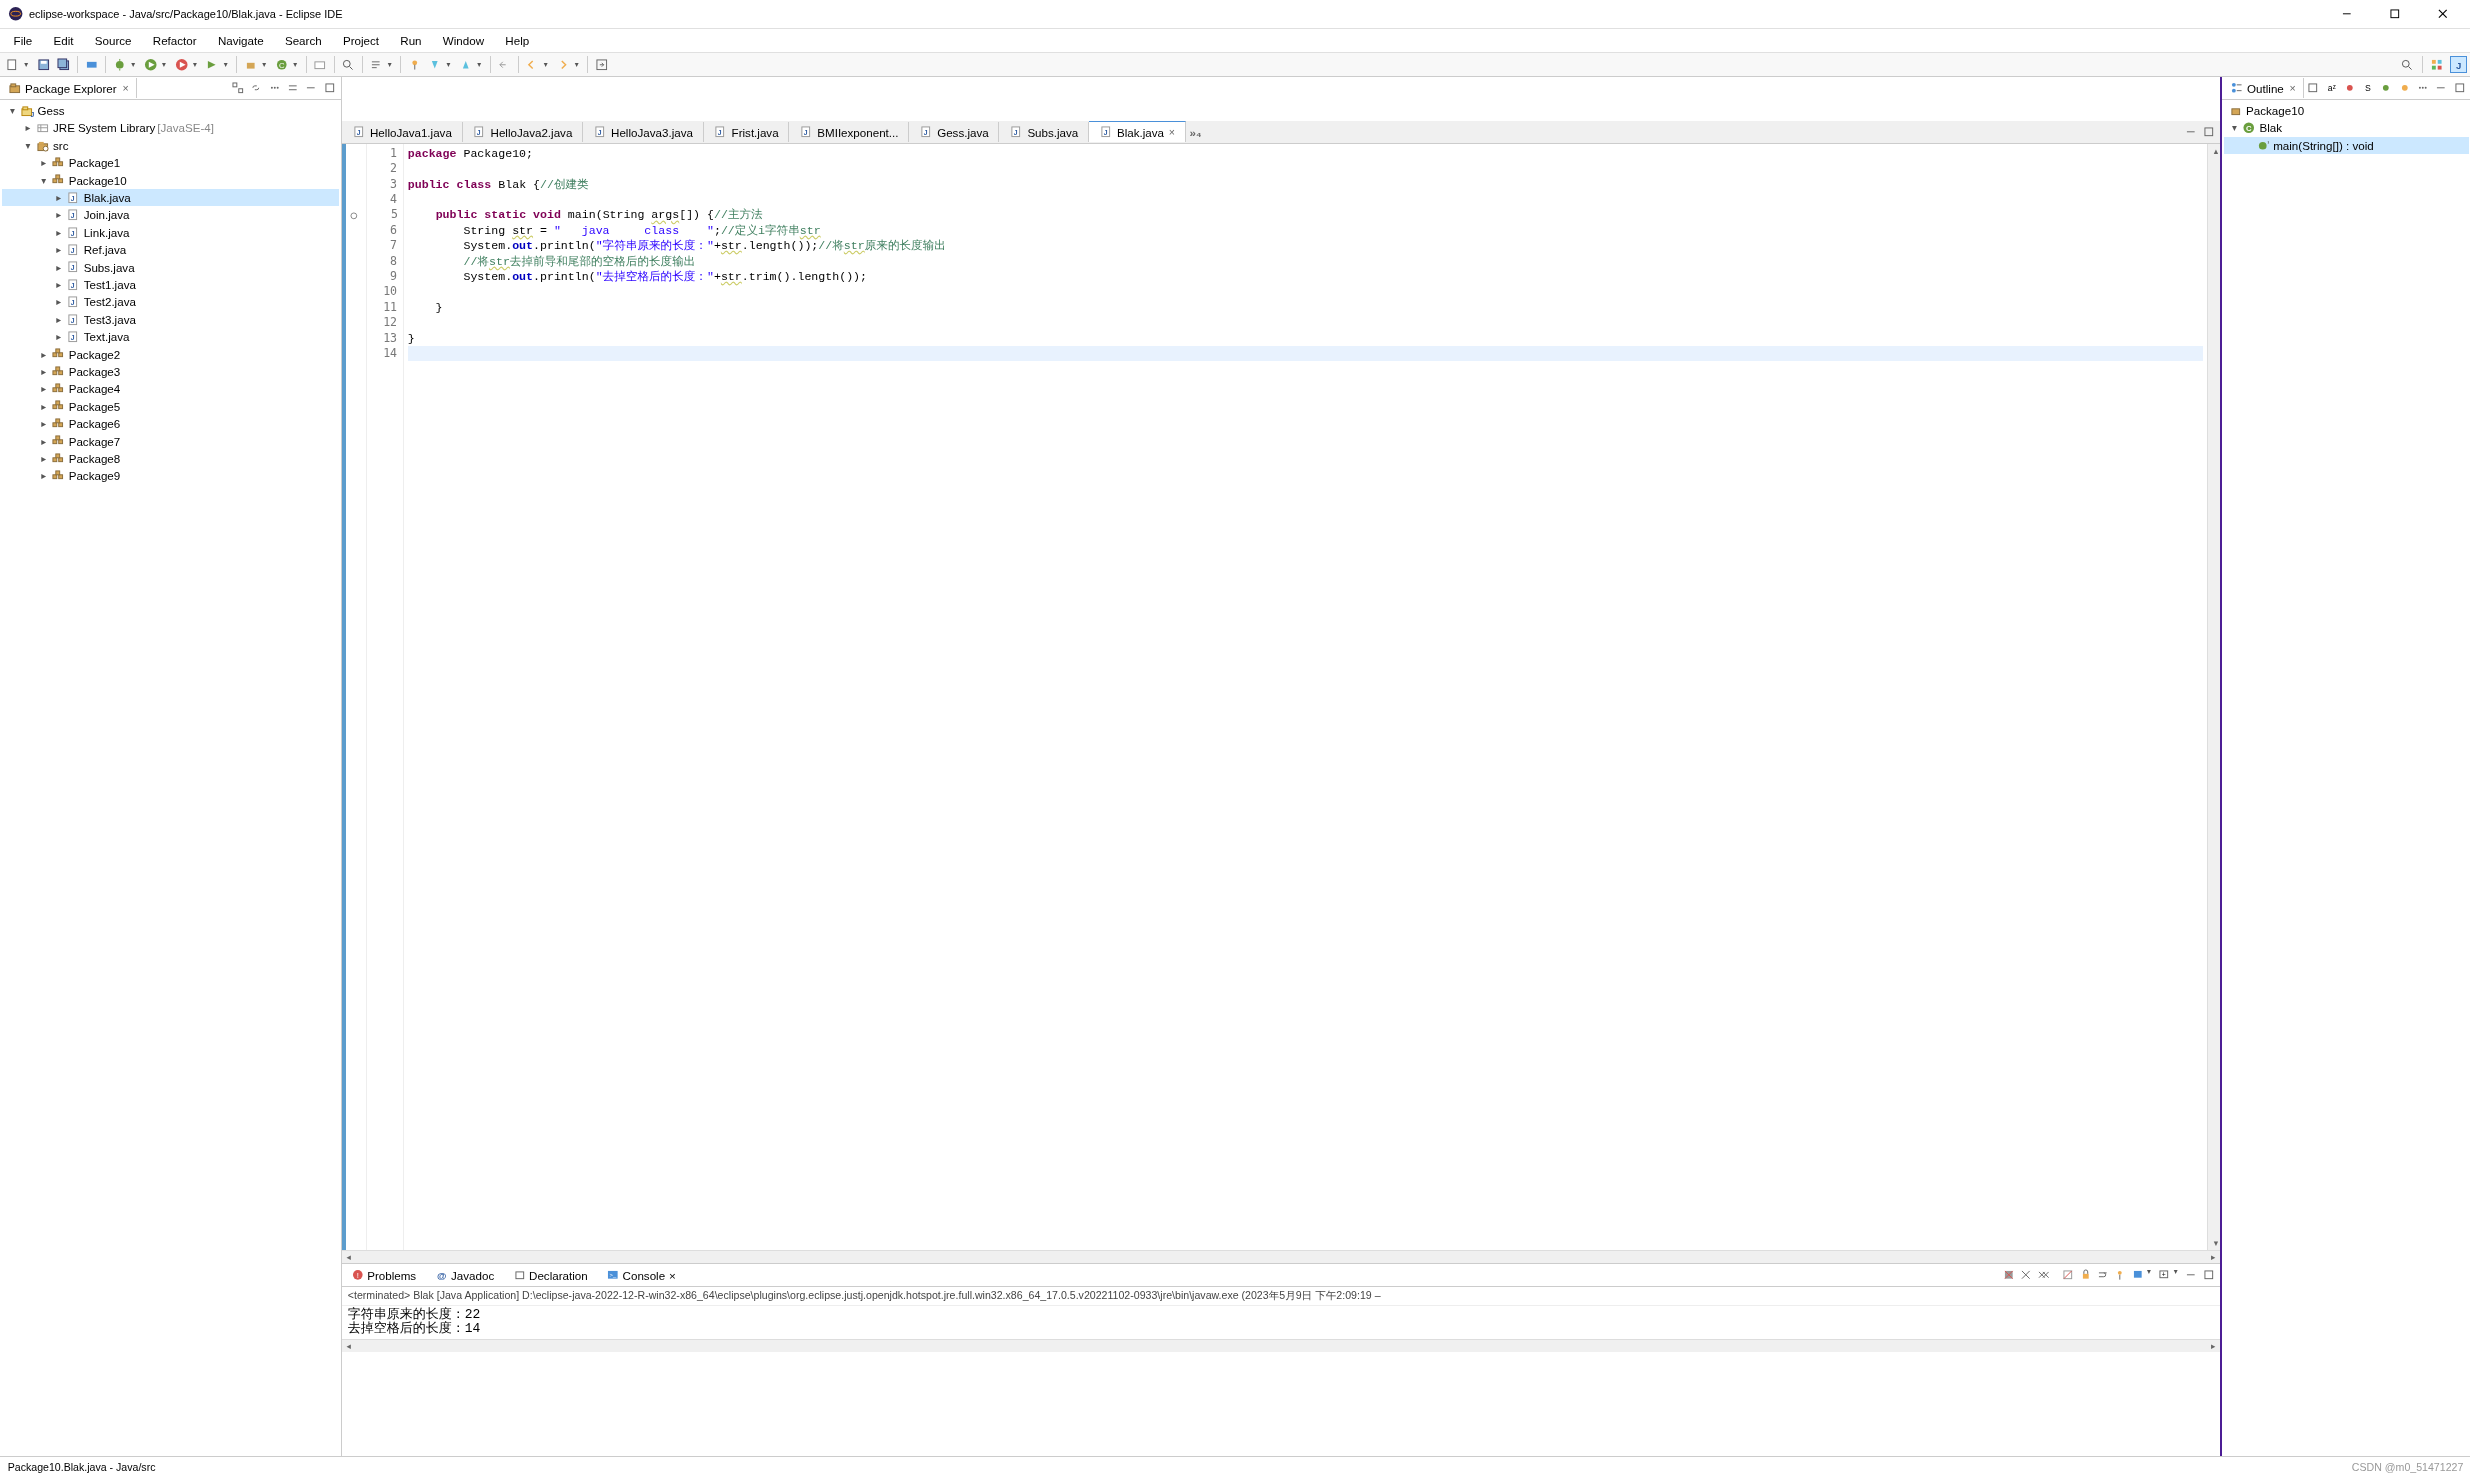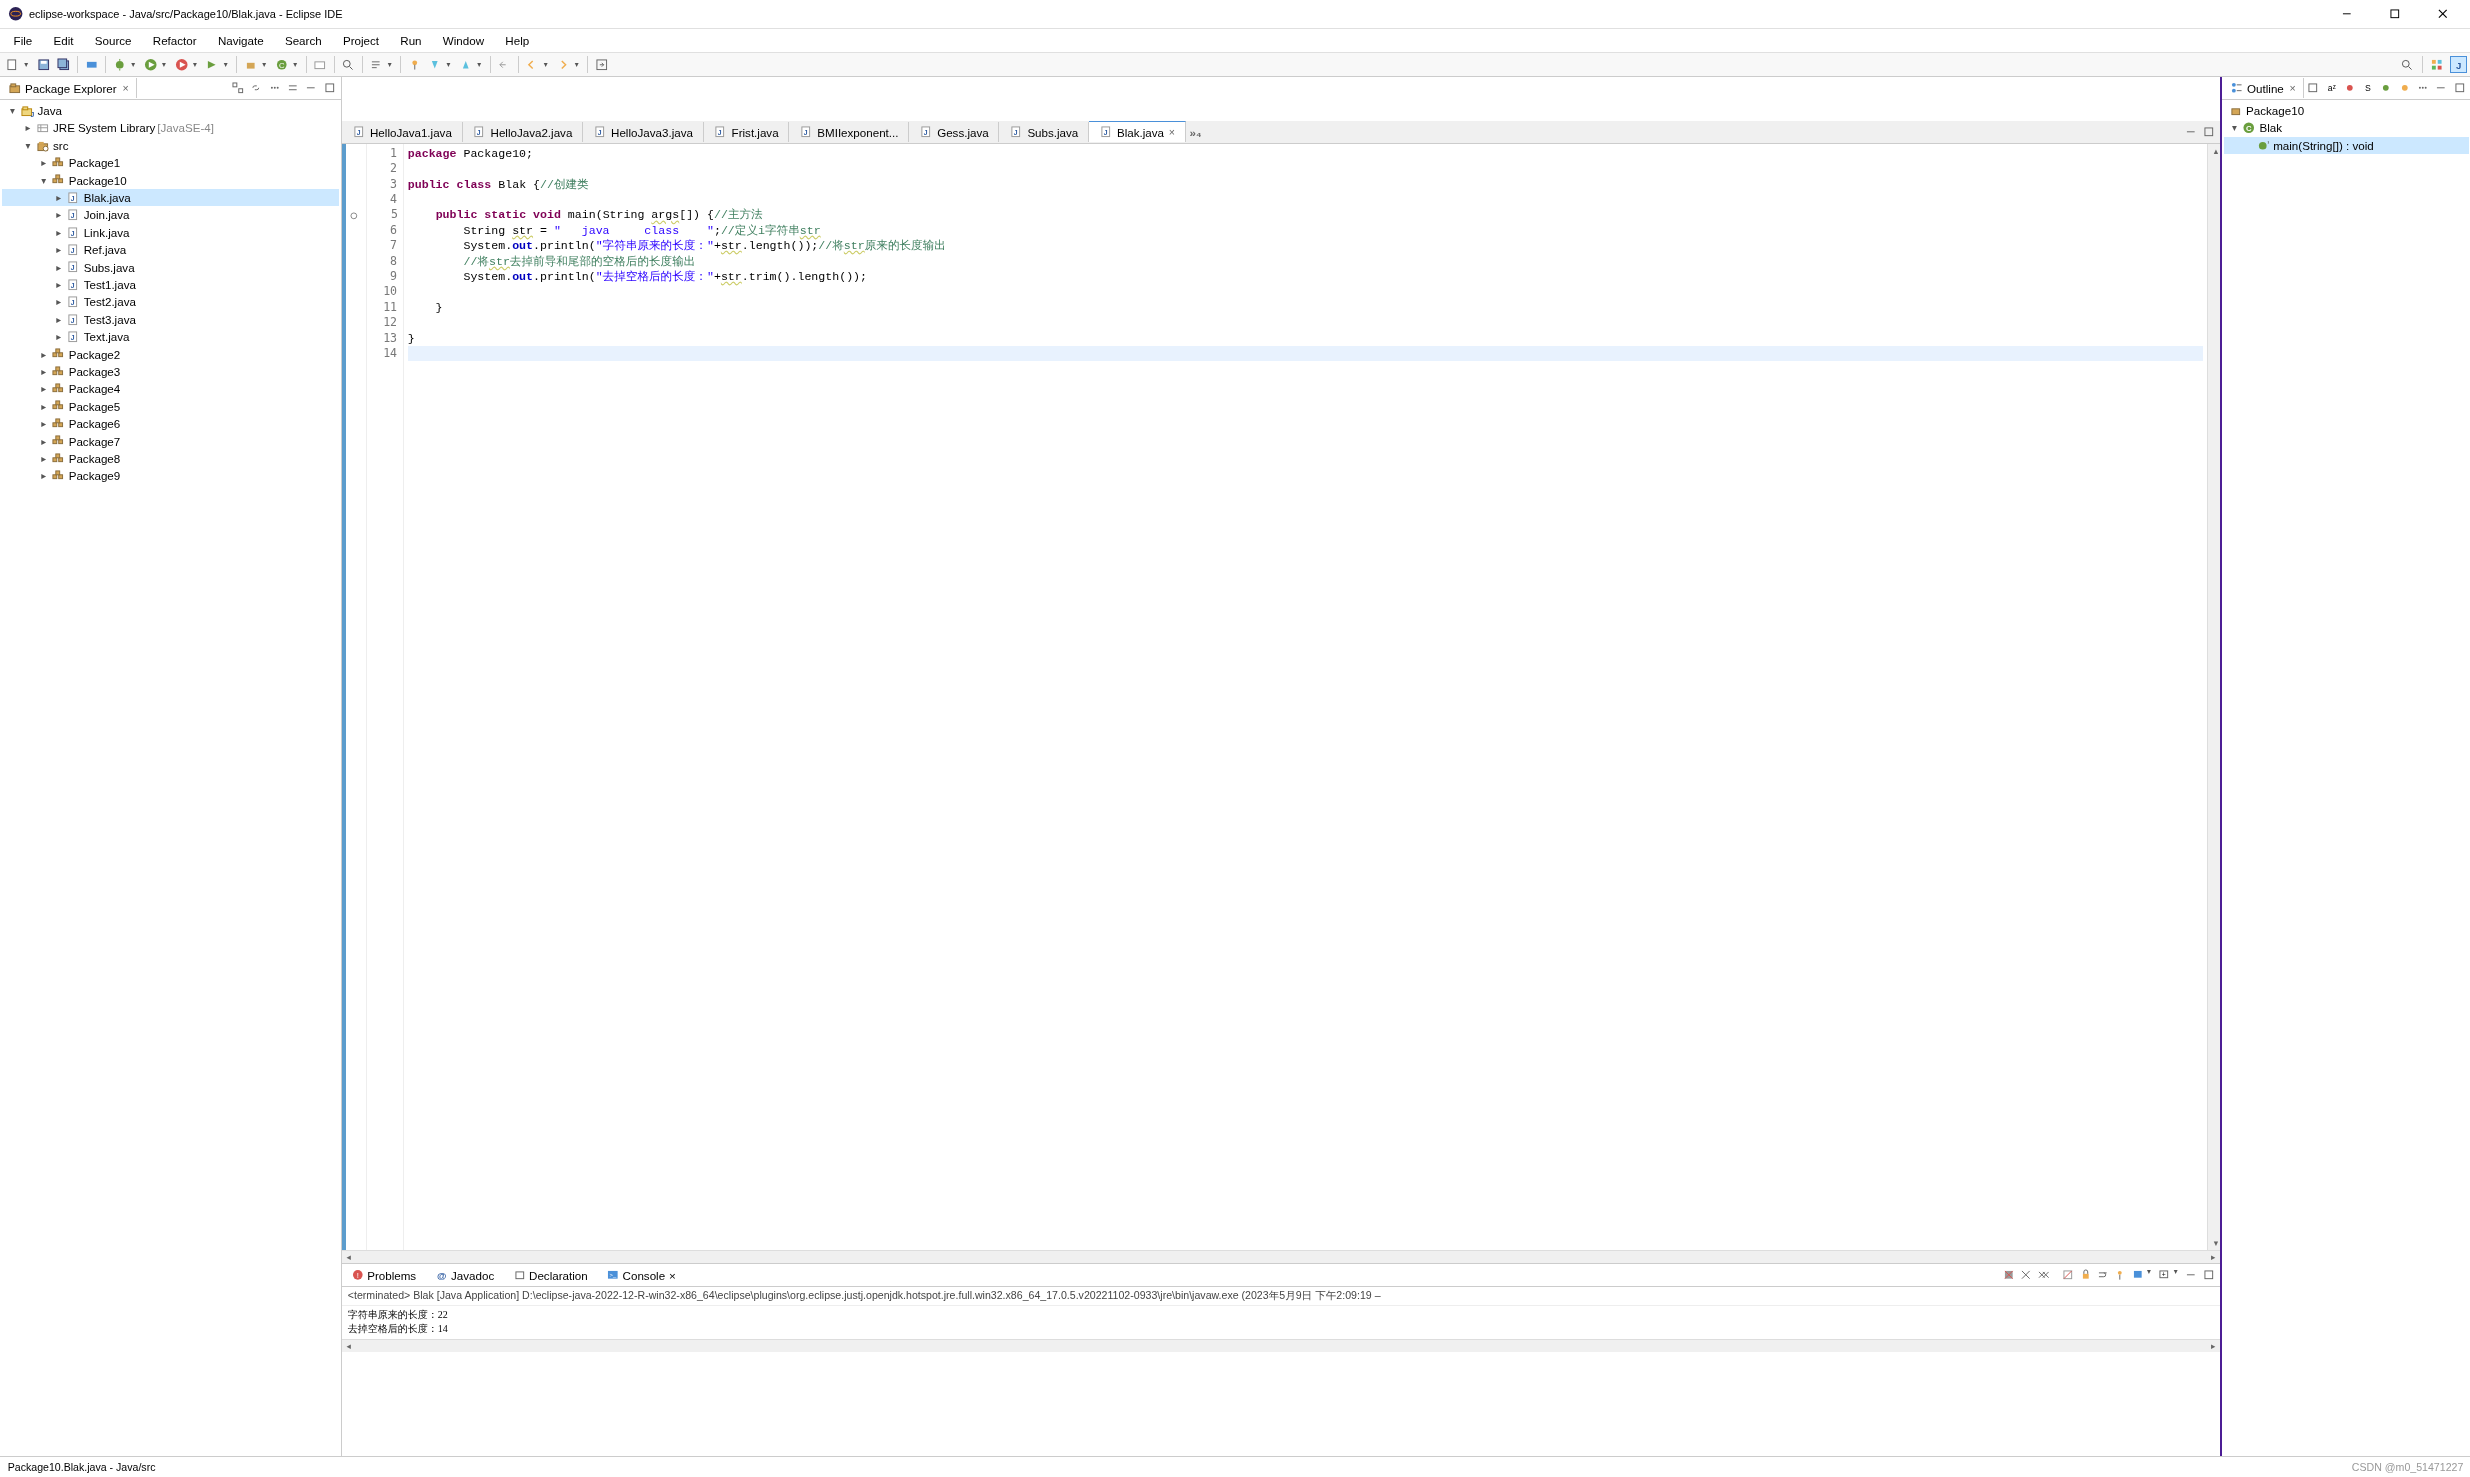--- a/index.html
+++ b/index.html
@@ -56,21 +56,21 @@
 .field { color: #0000c0; font-weight: bold; }
 .warn { text-decoration: underline wavy #cccc66; }
 .outline-panel { width: 251px; border-left: 2px solid #4c1d95; display: flex; flex-direction: column; }
 .outline-tree { flex: 1; padding: 1.9px; }
 .bottom-panel { border-top: 1px solid #ccc; }
 .bottom-tabs { height: 23px; display: flex; align-items: center; border-bottom: 1px solid #ccc; background: #fff; }
 .bottom-tab { padding: 2.9px 9.7px; display: flex; align-items: center; gap: 3.9px; }
 .bottom-tab.active { background: #fff; font-weight: normal; }
 .bottom-toolbar { margin-left: auto; display: flex; gap: 1.9px; padding-right: 3.9px; }
 .console-header { padding: 1.9px 5.8px; font-size: 10.6px; color: #444; border-bottom: 1px solid #eee; white-space: nowrap; overflow: hidden; }
-.console-body { font-family: Liberation Serif, serif; font-size: 10px; padding: 1.9px 5.8px; line-height: 14.5px; }
+.console-body { font-family: Liberation Mono, monospace; font-size: 13px; padding: 1.9px 5.8px; line-height: 14.5px; }
 .statusbar { height: 21px; border-top: 1px solid #ccc; display: flex; align-items: center; padding: 0 7.7px; font-size: 10.6px; background: #fff; }
 .statusbar .right { margin-left: auto; color: #999; }
 .editor-hscroll { height: 13.5px; background: #f0f0f0; border-top: 1px solid #ddd; display: flex; align-items: center; }
 .hscroll-arrow { width: 13.5px; text-align: center; font-size: 8.7px; color: #666; }
 svg { display: block; }
 .outline-item-sel { background: #cce8ff; }
 </style>
 </head>
 <body>
 
@@ -329,21 +329,21 @@
         <div class="tree-item">
           <span class="indent" style="width:3.9px"></span>
           <span class="caret open"></span>
           <span class="ticon">
             <svg width="13.5" height="13.5" viewBox="0 0 14 14" style="font-size:12px">
               <rect x="2" y="5" width="10" height="7" fill="#efd77f" stroke="#b8860b"></rect>
               <rect x="3" y="3" width="5" height="3" fill="#efd77f" stroke="#b8860b"></rect>
               <text x="11" y="13" font-size="7" fill="#2c5aa0" font-weight="bold">J</text>
             </svg>
           </span>
-          <span class="label">Java</span>
+          <span class="label">Gess</span>
         </div>
         <div class="tree-item">
           <span class="indent" style="width:19.3px"></span>
           <span class="caret closed"></span>
           <span class="ticon">
             <svg width="13.5" height="13.5" viewBox="0 0 14 14">
               <rect x="2" y="4" width="10" height="7" fill="#fff" stroke="#999"></rect>
               <line x1="2" y1="7" x2="12" y2="7" stroke="#999"></line>
               <line x1="5" y1="4" x2="5" y2="11" stroke="#999"></line>
             </svg>

